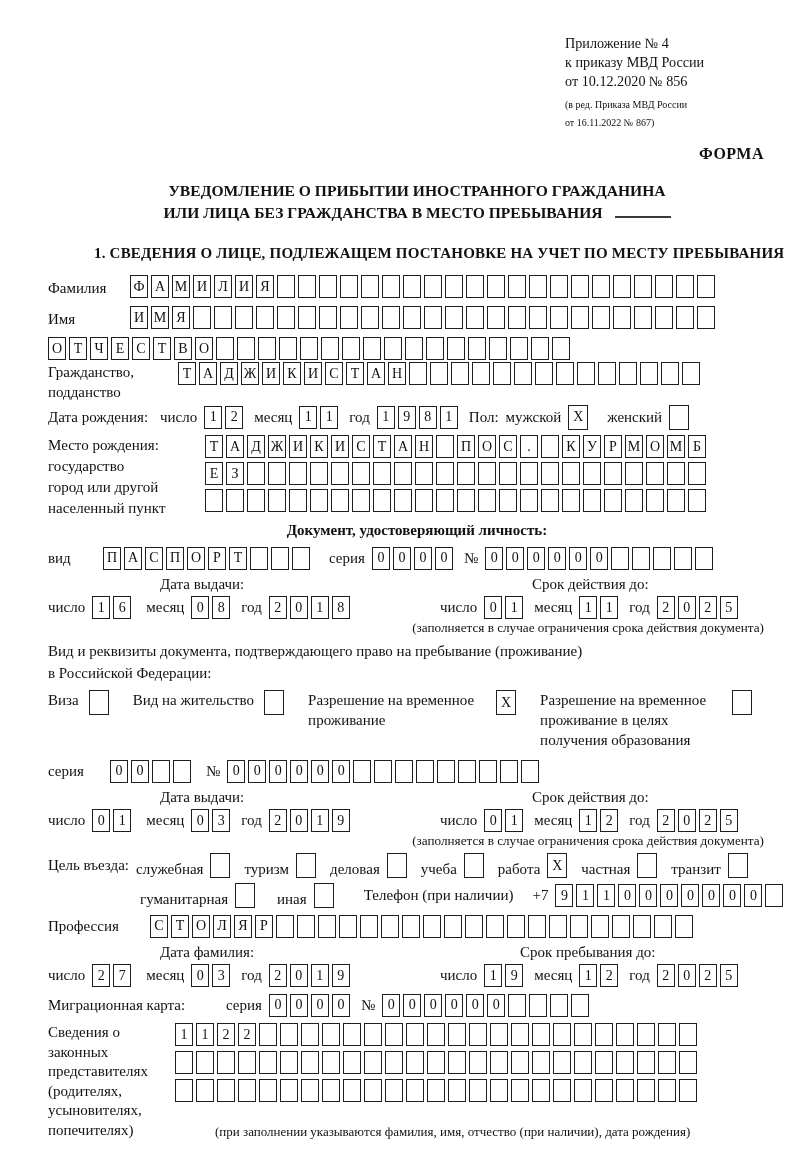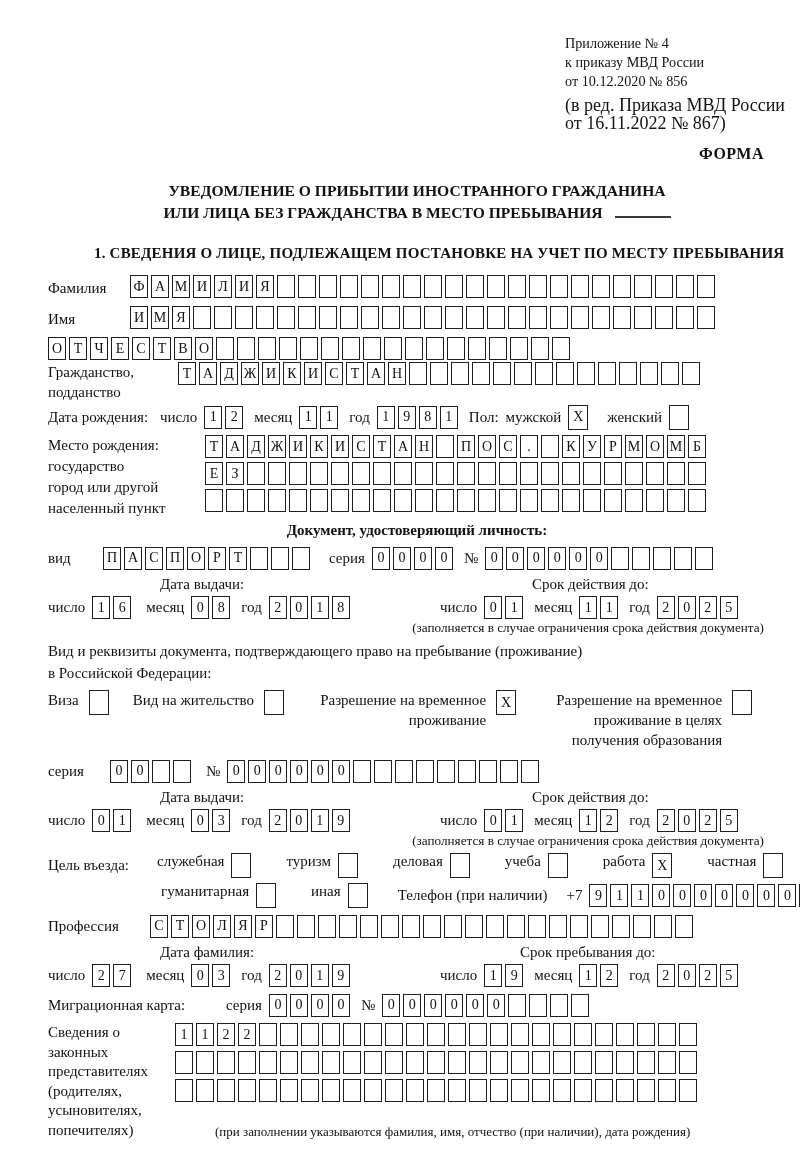--- a/index.html
+++ b/index.html
@@ -1,20 +1,20 @@
 <!DOCTYPE html>
 <html><head>
 <meta charset="utf-8">
 <style>
   html,body{margin:0;padding:0;background:#fff;}
   body{width:800px;height:1163px;overflow:hidden;color:#111;
        font-family:"Liberation Serif","DejaVu Serif",serif;font-size:15px;}
   .page{box-sizing:border-box;width:800px;height:1163px;padding:34px 14px 0 48px;border-radius:17px;}
   .appendix{margin-left:517px;line-height:19px;font-size:14.2px;}
-  .edition{margin-top:5px;font-size:18px;line-height:18px;}
+  .edition{margin-top:5px;font-size:10px;line-height:18px;}
   .forma{margin-top:13px;text-align:right;padding-right:22px;font-weight:bold;font-size:16px;letter-spacing:.5px;}
   .title{margin-top:17px;text-align:center;font-weight:bold;font-size:15.6px;line-height:22px;}
   .blank-line{display:inline-block;width:56px;border-bottom:2.4px solid #3a3a3a;margin-left:12px;height:14px;vertical-align:baseline;}
   .sec-heading{margin-top:21px;font-weight:bold;font-size:15px;letter-spacing:.2px;margin-left:46px;}
   .form-body{margin-top:13px;}
   .row{display:flex;align-items:flex-start;margin-bottom:5px;white-space:nowrap;}
   .flabel{flex:none;line-height:26px;}
   .flabel.multi{line-height:20px;}
   .cells{display:flex;flex:none;}
   .cell{flex:none;width:16px;height:21px;border:1.6px solid #1e1e1e;margin-right:3px;
@@ -26,24 +26,24 @@
   .gap24{margin-left:24px;}
   .doc-heading{text-align:center;font-weight:bold;margin:3px 0 6px 0;}
   .dates{display:flex;margin-top:1px;}
   .dcol{display:flex;flex-direction:column;}
   .dhead{margin-bottom:3px;}
   .note{font-size:13.2px;text-align:right;padding-right:22px;margin:1px 0 4px 0;}
   .intro{line-height:22px;margin-top:3px;}
   .opts{display:flex;align-items:flex-start;margin-top:6px;margin-bottom:8px;}
   .opt{display:flex;align-items:flex-start;}
   .olabel{line-height:20px;}
-  .olabel.c{text-align:right;font-family:Liberation Serif, serif;}
+  .olabel.c{text-align:left;font-family:Liberation Serif, serif;}
   .opt .cell{margin-left:10px;margin-right:0;}
   .plabel{margin:0 7px 0 0;}
-  .pair{display:flex;align-items:flex-start;margin-right:11px;margin-left:21px;}
+  .pair{display:flex;align-items:flex-end;margin-right:11px;}
   .rep-note{font-size:13px;margin-top:22px;margin-left:40px;white-space:normal;}
 </style>
 </head>
 <body>
 
 <div class="page">
 
   <div class="appendix">
     <div>Приложение № 4</div>
     <div>к приказу МВД России</div>

